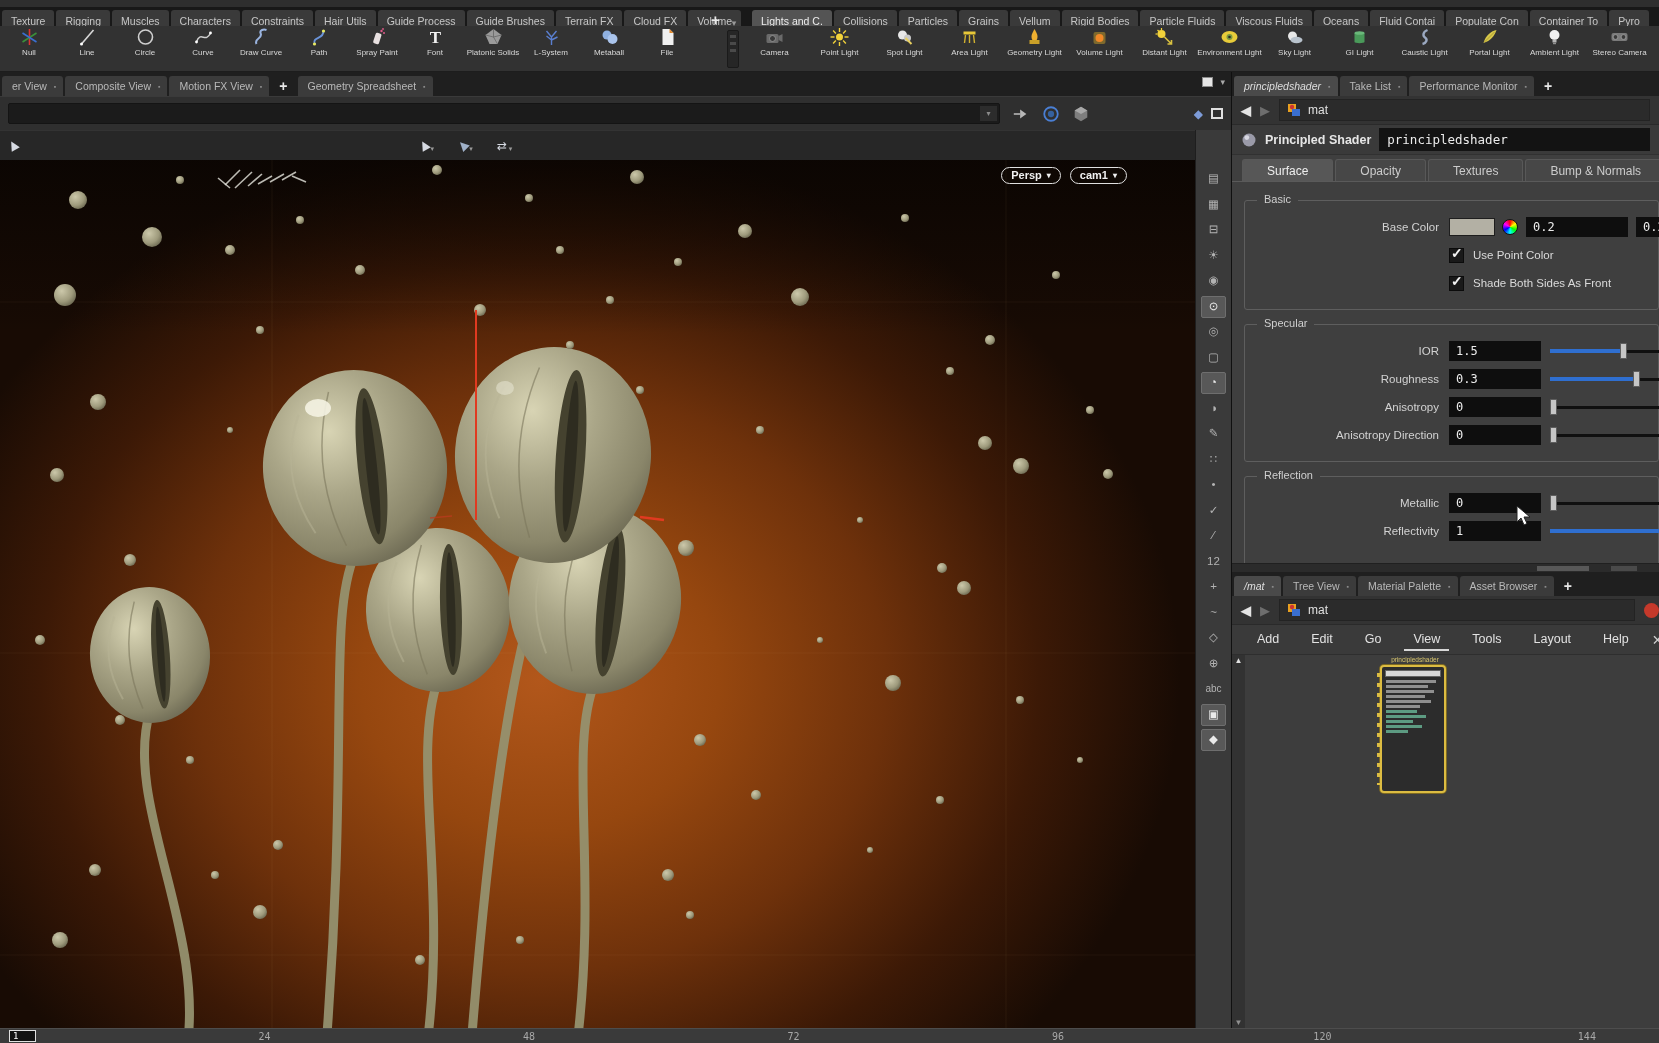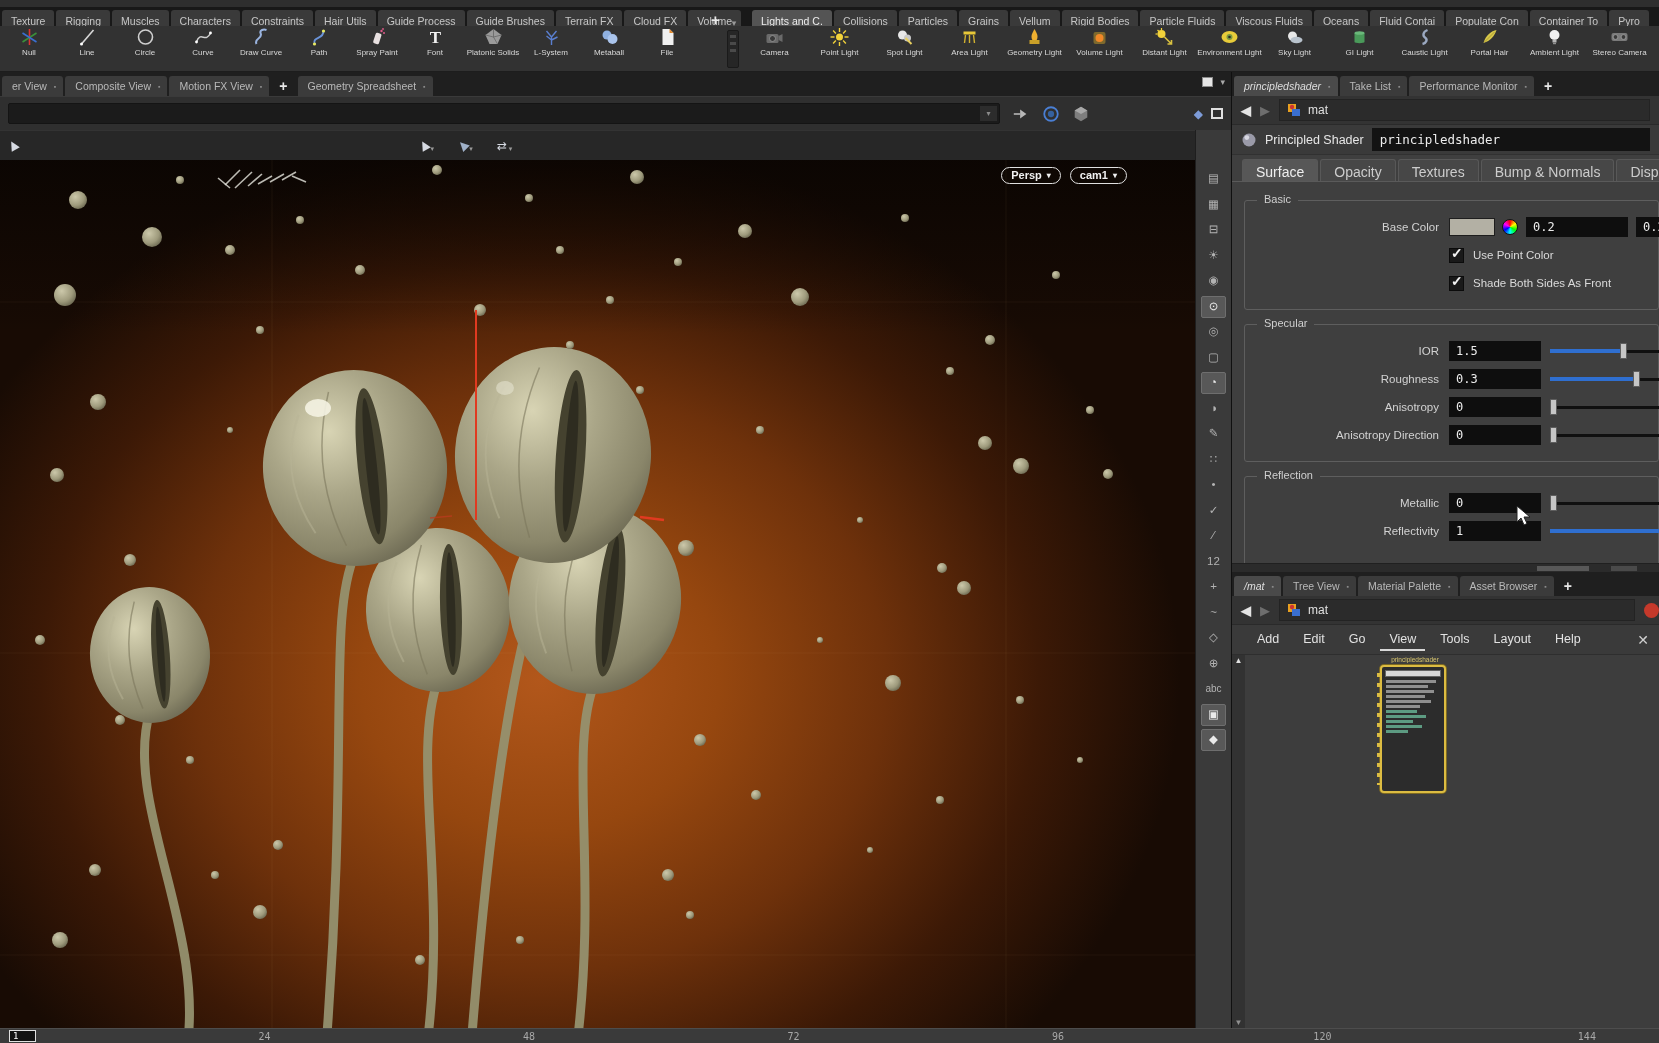--- a/index.html
+++ b/index.html
@@ -91,28 +91,28 @@
 
   
   .crumb { height:29px; background:#333; border-bottom:1px solid #2a2a2a; display:flex;
     align-items:center; gap:9px; padding:0 9px; flex:0 0 auto; }
   .bc-back { color:#e4e4e4; font-size:13px; font-weight:bold; }
   .bc-fwd { color:#6e6e6e; font-size:13px; }
   .bc-box { flex:1; height:22px; background:#2b2b2b; border:1px solid #232323; display:flex;
     align-items:center; gap:7px; padding:10px 7px; color:#e0e0e0; font-size:12px; }
   .shead { height:30px; background:#3a3a3a; display:flex; align-items:center; gap:8px;
     padding:0 9px; border-bottom:1px solid #313131; flex:0 0 auto; }
-  .stype { font-weight:normal; color:#e6e6e6; font-size:12.5px; white-space:nowrap; }
+  .stype { font-weight:bold; color:#e6e6e6; font-size:12.5px; white-space:nowrap; }
   .sname { flex:1; background:#131313; color:#ececec; font-family:"DejaVu Sans Mono", monospace;
     font-size:12.5px; padding:4px 8px; white-space:nowrap; overflow:hidden; }
 
   
   .parmtabs { height:27px; background:#3f3f3f; display:flex; gap:2px; padding:4px 0 0 10px;
     border-bottom:1px solid #5a5a5a; overflow:hidden; flex:0 0 auto; }
-  .parmtab { background:#474747; color:#cccccc; font-size:14px; padding:4px 13px;
+  .parmtab { background:#474747; color:#cccccc; font-size:12px; padding:4px 24px;
     border:1px solid #585858; border-bottom:none; border-radius:3px 3px 0 0; white-space:nowrap; }
   .parmtab.sel { background:#575757; color:#eeeeee; }
   .parms { flex:1; overflow:hidden; padding-top:8px; position:relative; }
   .sec { border:1px solid #5e5e5e; border-radius:3px; margin:10px 0 14px 12px; padding:12px 0 12px;
     position:relative; }
   .sec-title { position:absolute; top:-8px; left:12px; background:#3f3f3f; padding:0 7px;
     font-size:11px; color:#cfcfcf; }
   .prow { display:flex; align-items:center; height:28px; }
   .plabel { flex:0 0 194px; text-align:right; color:#d2d2d2; font-size:11.5px; margin-right:10px;
     white-space:nowrap; overflow:hidden; }
@@ -135,21 +135,21 @@
   .cfield2 { flex:0 0 88px; }
 
   
   .hscroll { height:9px; background:#2b2b2b; border-top:1px solid #202020; position:relative;
     flex:0 0 auto; }
   .hs1 { position:absolute; right:70px; top:2px; width:52px; height:5px; background:#585858; }
   .hs2 { position:absolute; right:22px; top:2px; width:26px; height:5px; background:#4a4a4a; }
 
   
   .nmenu { height:30px; background:#3a3a3a; border-bottom:1px solid #2e2e2e; display:flex;
-    align-items:center; padding:0 10px 0 16px; gap:6px; flex:0 0 auto; }
+    align-items:center; padding:0 10px 0 16px; gap:14px; flex:0 0 auto; }
   .nmi { color:#e2e2e2; font-size:12.5px; padding:4px 9px 3px; border-bottom:2px solid transparent; }
   .nmi.active { border-bottom:2px solid #d8d8d8; }
   .nmright { margin-left:auto; color:#d0d0d0; font-size:14px; display:flex; gap:4px; }
   .red-dot { width:15px; height:15px; border-radius:50%; background:#c5392b; margin-right:-9px;
     flex:0 0 auto; }
   .ncanvas { flex:1; background:#3d3d3d; position:relative; overflow:hidden; }
   .nscroll { position:absolute; left:0; top:0; bottom:0; width:13px; background:#323232;
     display:flex; flex-direction:column; justify-content:space-between; align-items:center;
     padding:1px 0; color:#e0e0e0; font-size:8px; }
   .nscroll .da { color:#909090; }
@@ -401,21 +401,21 @@
           <span><svg viewBox="0 0 20 20">
               <path d="M13 3 C8 5,8 9,11 11 C13 12.5,12 16,8 17" fill="none" stroke="#9aa8c0" stroke-width="2.4"></path>
             </svg></span>
           <span>Caustic Light</span>
         </div>
         <div class="tool">
           <span><svg viewBox="0 0 20 20">
               <path d="M4 16 C6 8,12 4,17 3 C15 9,11 14,4 16Z" fill="#d8c84a"></path>
               <path d="M5 15 L15 5" stroke="#a89830" stroke-width="0.9"></path>
             </svg></span>
-          <span>Portal Hair</span>
+          <span>Portal Light</span>
         </div>
         <div class="tool">
           <span><svg viewBox="0 0 20 20">
               <circle cx="10" cy="8" r="5" fill="#f0f0f0"></circle>
               <rect x="8" y="12.5" width="4" height="3" fill="#b8b8b8"></rect>
               <rect x="8.5" y="15.8" width="3" height="1.4" fill="#909090"></rect>
             </svg></span>
           <span>Ambient Light</span>
         </div>
         <div class="tool">

